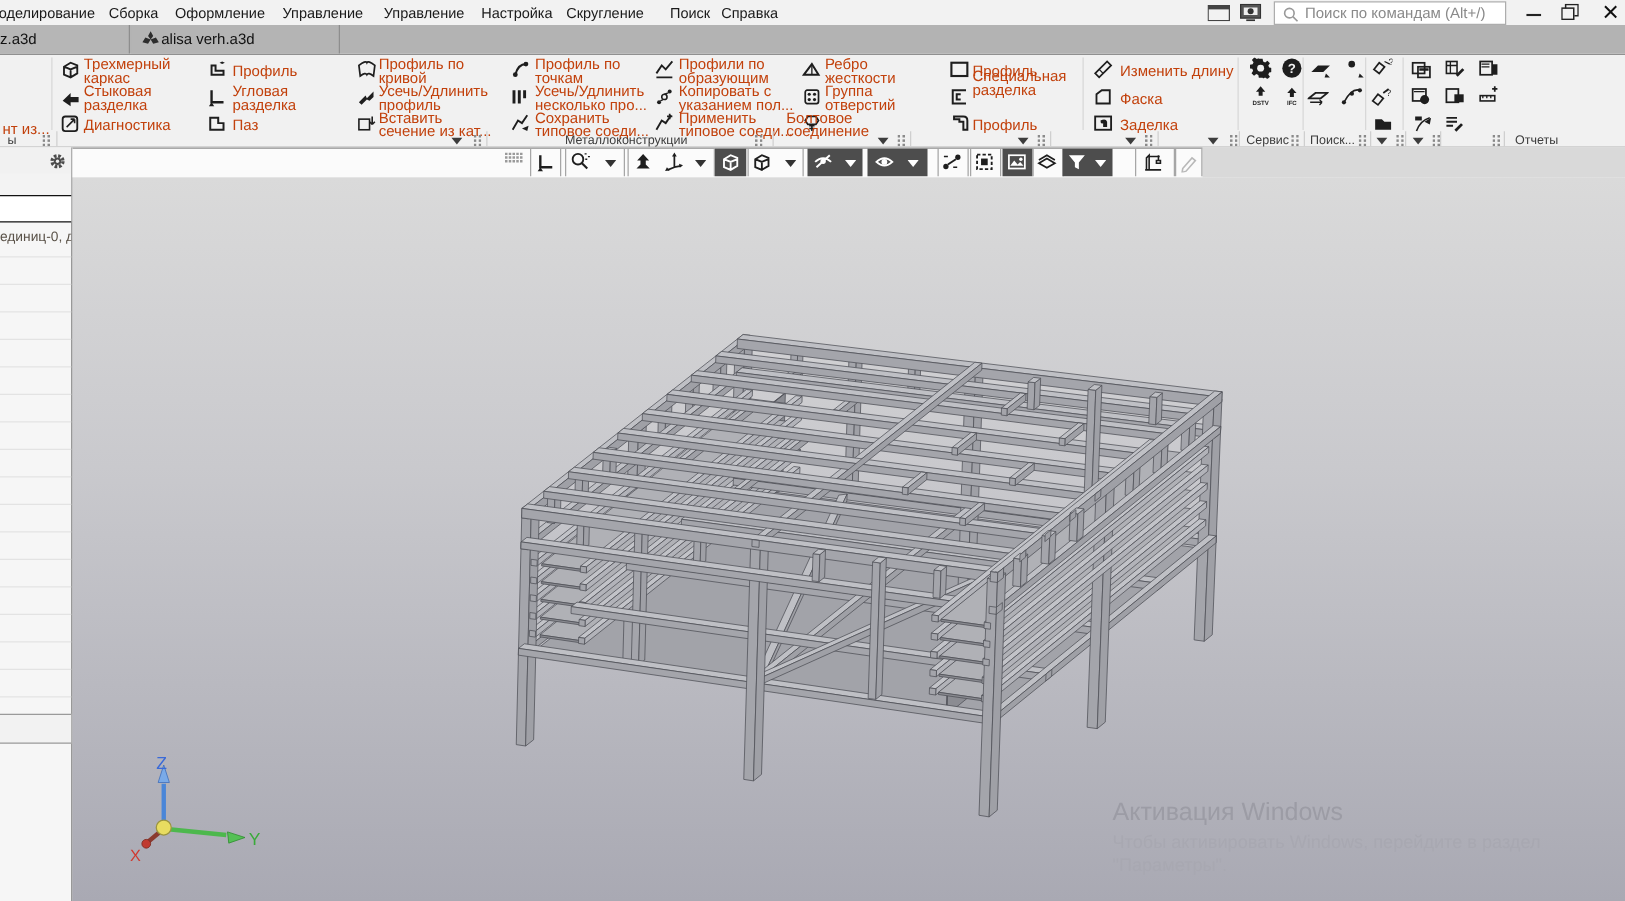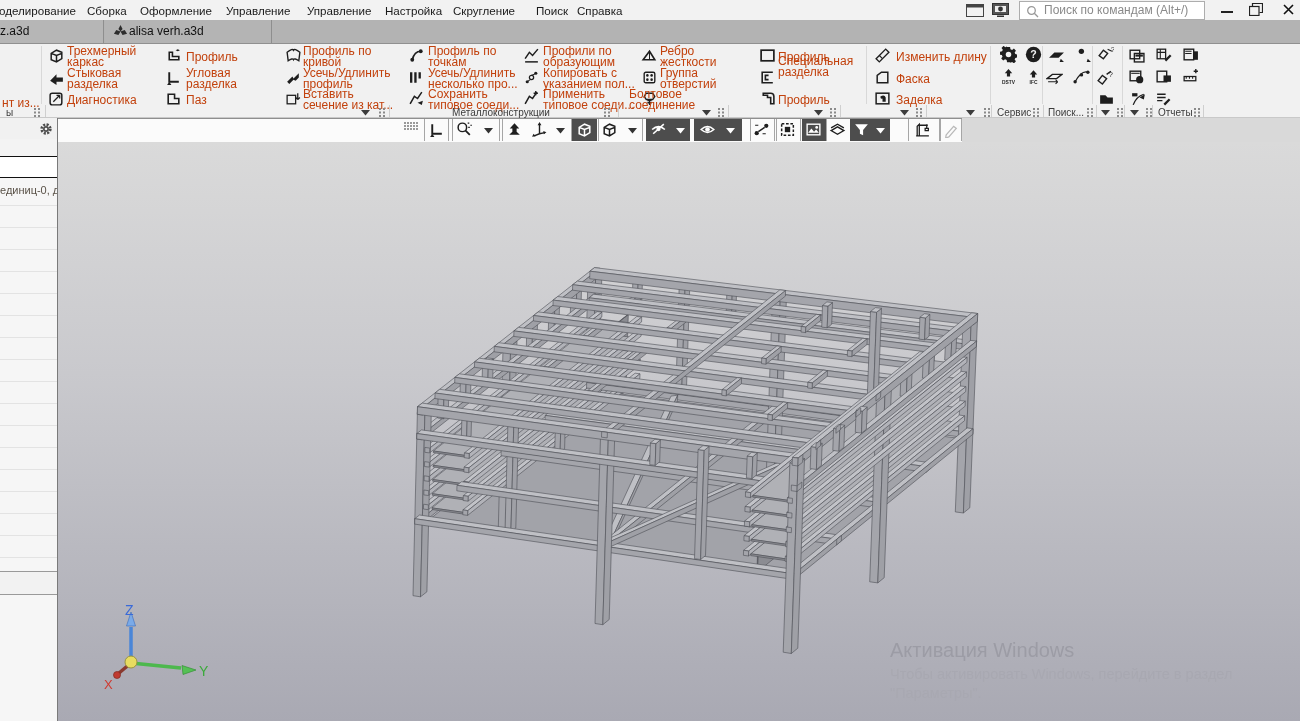--- a/index.html
+++ b/index.html
@@ -437,21 +437,21 @@
         <g fill="#8a8a8a">
           <rect x="0" y="0" width="2" height="2"></rect>
           <rect x="4" y="0" width="2" height="2"></rect>
           <rect x="0" y="3.5" width="2" height="2"></rect>
           <rect x="4" y="3.5" width="2" height="2"></rect>
           <rect x="0" y="7" width="2" height="2"></rect>
           <rect x="4" y="7" width="2" height="2"></rect>
         </g>
       </svg>
 <div class="vs" style="left:1152px"></div>
-<div class="cell" style="left:1158px">Отчеты</div>
+<div class="cell" style="left:1212px">Отчеты</div>
       <svg style="position:absolute;left:1194px;top:3px" width="6" height="9">
         <g fill="#8a8a8a">
           <rect x="0" y="0" width="2" height="2"></rect>
           <rect x="4" y="0" width="2" height="2"></rect>
           <rect x="0" y="3.5" width="2" height="2"></rect>
           <rect x="4" y="3.5" width="2" height="2"></rect>
           <rect x="0" y="7" width="2" height="2"></rect>
           <rect x="4" y="7" width="2" height="2"></rect>
         </g>
       </svg>

